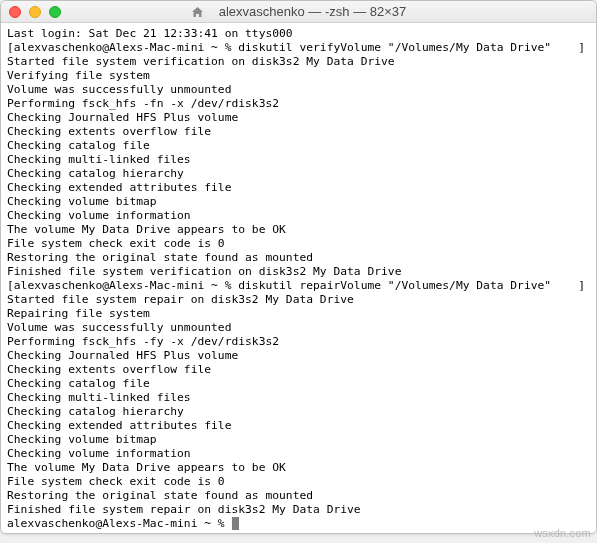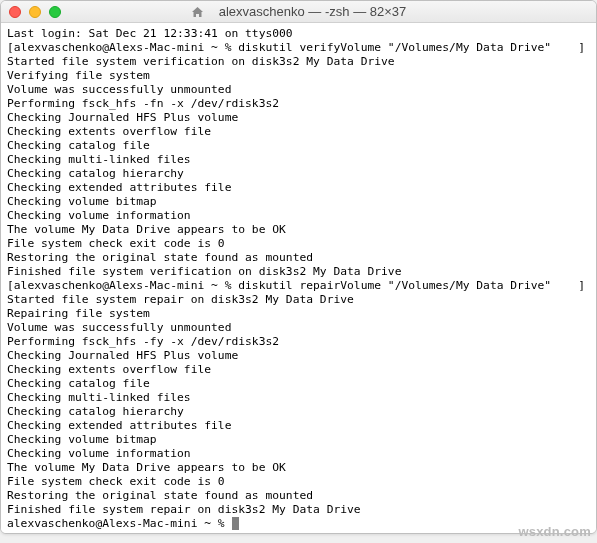--- a/index.html
+++ b/index.html
@@ -70,25 +70,24 @@
       width: 7px;
       height: 13px;
       background: #7f7f7f;
       vertical-align: text-bottom;
       margin-left: 1px;
     }
     .watermark {
       position: absolute;
       right: 6px;
       bottom: 4px;
-      font-size: 13px;
+      font-size: 11px;
       color: #bbbbbb;
       font-family: Arial, sans-serif;
       letter-spacing: 0.2px;
-      font-weight: bold;
     }
   </style>
 </head>
 <body>
 
 <div class="window">
   <div class="titlebar">
     <div class="traffic-lights">
       <div class="tl close"></div>
       <div class="tl min"></div>

